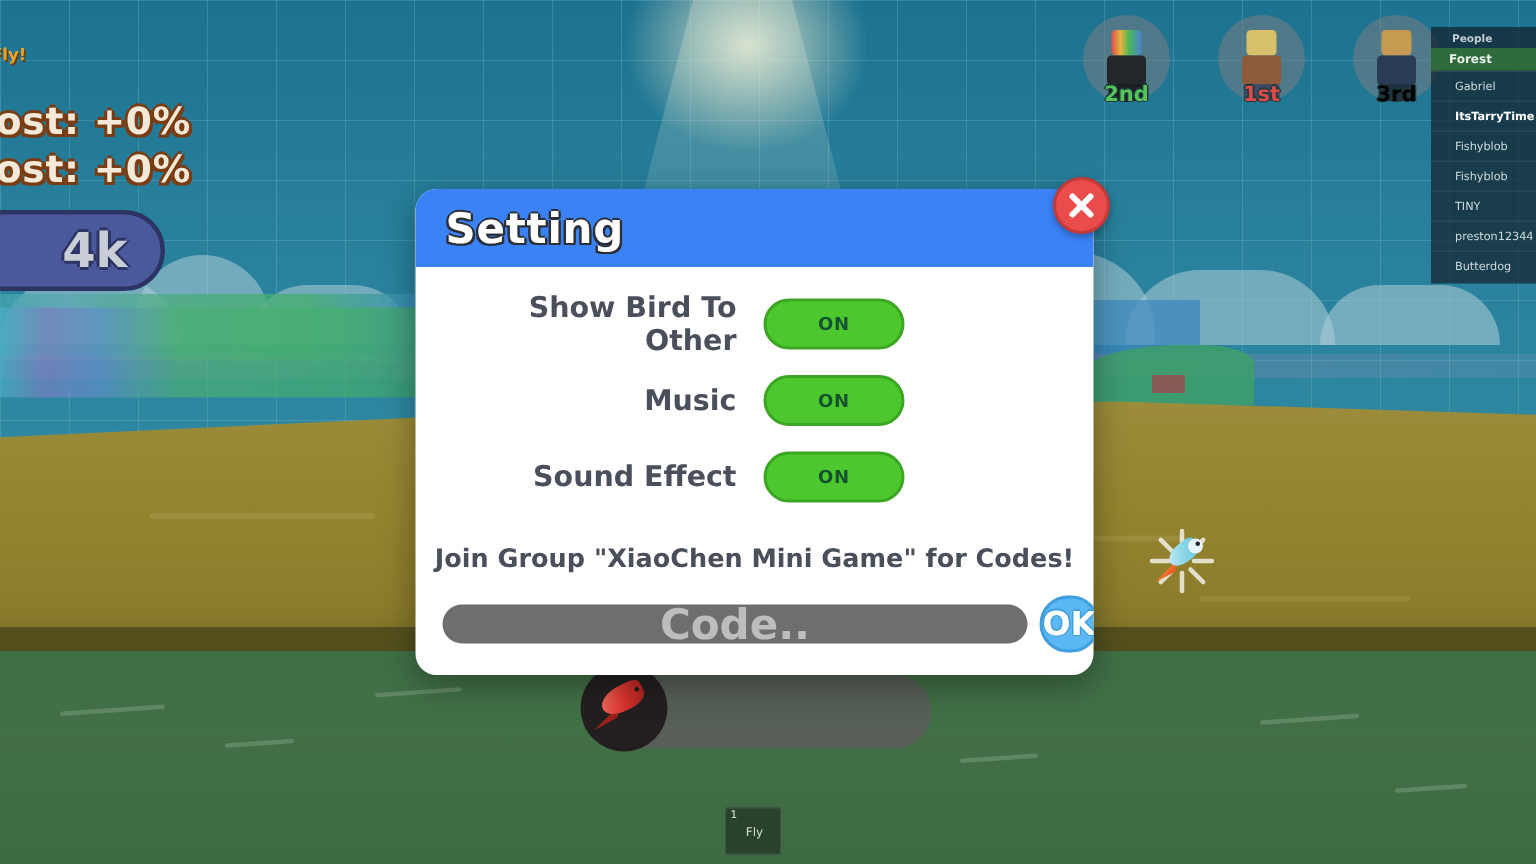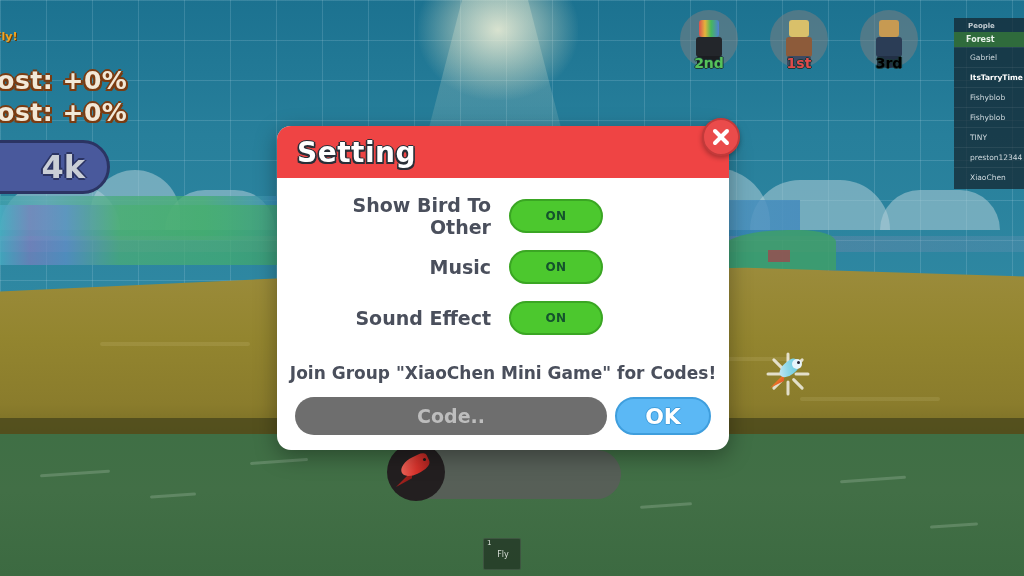--- a/index.html
+++ b/index.html
@@ -151,21 +151,21 @@
     position: absolute; left: 0; top: 4px; width: 1024px;
     text-align: center;
     font-size: 34px; font-weight: bold;
     color: #b9c1c2;
     text-shadow: -2px 0 #2a3a3e, 0 2px #2a3a3e, 2px 0 #2a3a3e, 0 -2px #2a3a3e,
                  2px 2px #2a3a3e, -2px -2px #2a3a3e;
     letter-spacing: 1px;
   }
 
   
-  .podium { position: absolute; left: 674px; top: 10px; width: 250px; height: 70px; }
+  .podium { position: absolute; left: 716px; top: 10px; width: 250px; height: 70px; }
   .podium-slot { position: absolute; width: 58px; text-align: center; }
   .podium-circle {
     width: 58px; height: 58px; border-radius: 50%;
     background: rgba(120,125,130,0.55);
     position: relative; overflow: hidden;
   }
   .podium-rank {
     position: absolute; left: 0; bottom: -3px; width: 58px;
     font-size: 14px; font-weight: bold;
     text-shadow: -1px 0 #1c3a3a, 0 1px #1c3a3a, 1px 0 #1c3a3a, 0 -1px #1c3a3a;
@@ -298,25 +298,25 @@
   .join-text {
     margin-top: 20px; text-align: center;
     font-size: 17px; font-weight: bold; color: #4a4f5c;
     padding: 0 10px;
   }
   .code-row {
     display: flex; align-items: center; gap: 8px;
     padding: 14px 18px 0 18px;
   }
   .code-input {
-    flex: 1; height: 38px; border-radius: 19px;
+    flex: 1; height: 26px; border-radius: 19px;
     background: #6e6e6e; border: none; outline: none;
     text-align: center;
     font-family: "DejaVu Sans", sans-serif;
-    font-size: 19px; font-weight: bold; color: #ffffff;
+    font-size: 28px; font-weight: bold; color: #ffffff;
   }
   .code-input::placeholder { color: #bdbdbd; font-weight: bold; }
   .ok-btn {
     width: 96px; height: 38px; border-radius: 19px;
     background: #5bb8f5; border: 2px solid #3f9edd;
     display: flex; align-items: center; justify-content: center;
     cursor: pointer;
   }
   .ok-btn span {
     font-size: 22px; font-weight: bold; color: #ffffff;
@@ -421,38 +421,38 @@
 
   <div class="playerlist">
     <div class="pl-header">People</div>
     <div class="pl-team" style="background: rgb(47, 107, 60);">Forest</div>
     <div class="pl-row">Gabriel</div>
     <div class="pl-row me">ItsTarryTime</div>
     <div class="pl-row">Fishyblob</div>
     <div class="pl-row">Fishyblob</div>
     <div class="pl-row">TINY</div>
     <div class="pl-row">preston12344</div>
-    <div class="pl-row">XiaoChen</div>
+    <div class="pl-row">Butterdog</div>
   </div>
 
   <div class="counter">
     <div class="counter-icon">
       <div class="red-bird-tail"></div>
       <div class="red-bird"></div>
       <div class="red-bird-eye"></div>
     </div>
   </div>
 
   <div class="hotbar">
     <div class="hotbar-num">1</div>
     <div class="hotbar-label">Fly</div>
   </div>
 
   <div class="dialog">
-    <div class="dialog-header" style="background: #ef4444;">
+    <div class="dialog-header" style="background: #3b82f6;">
       <div class="dialog-title">Setting</div>
     </div>
 
     <div style="padding-top:12px;">
       <div class="setting-row">
         <div class="row-inner">
           <div class="lbl-wrap">
             <span>Show Bird To Other</span>
           </div>
           <div class="toggle" style="background: rgb(76, 200, 46);">

